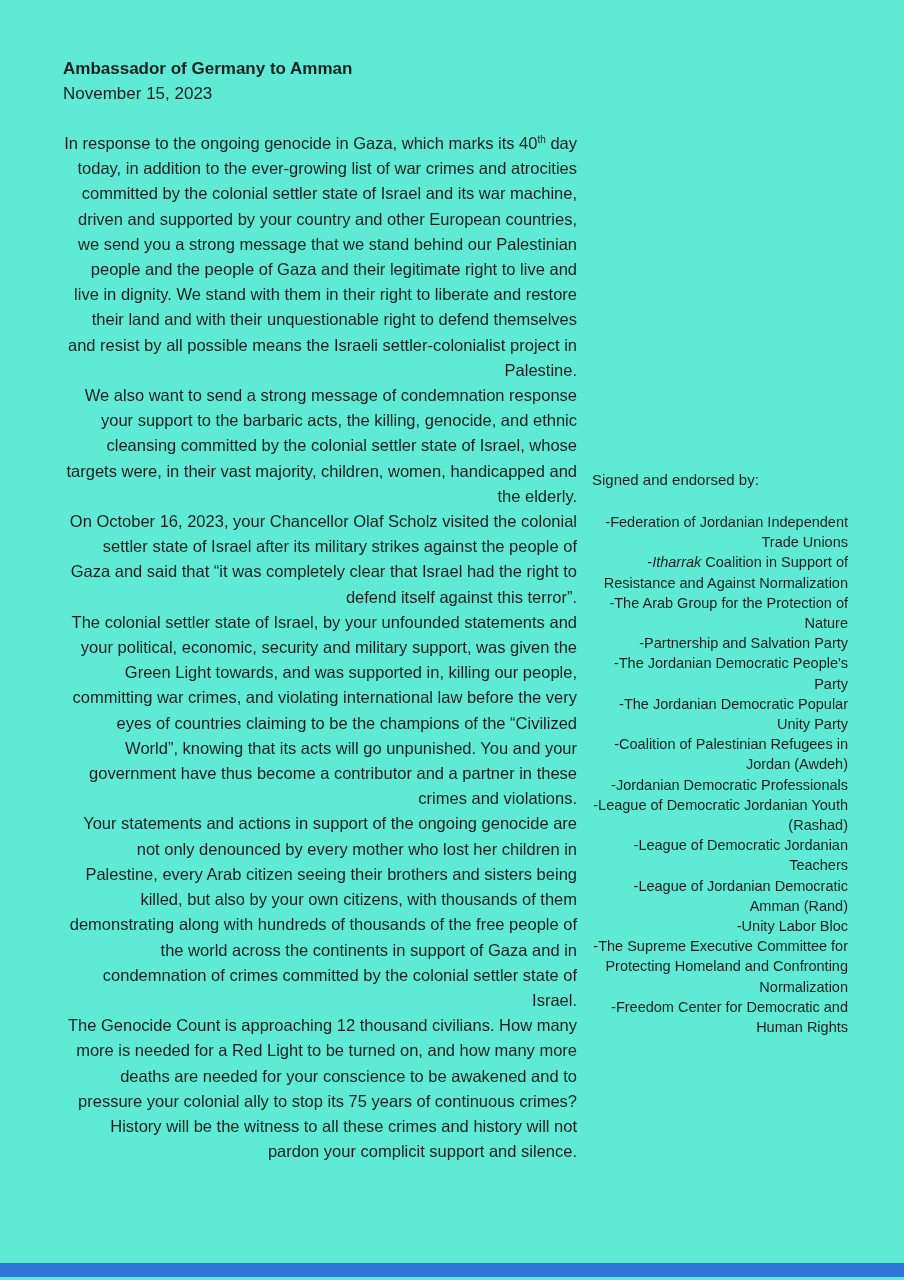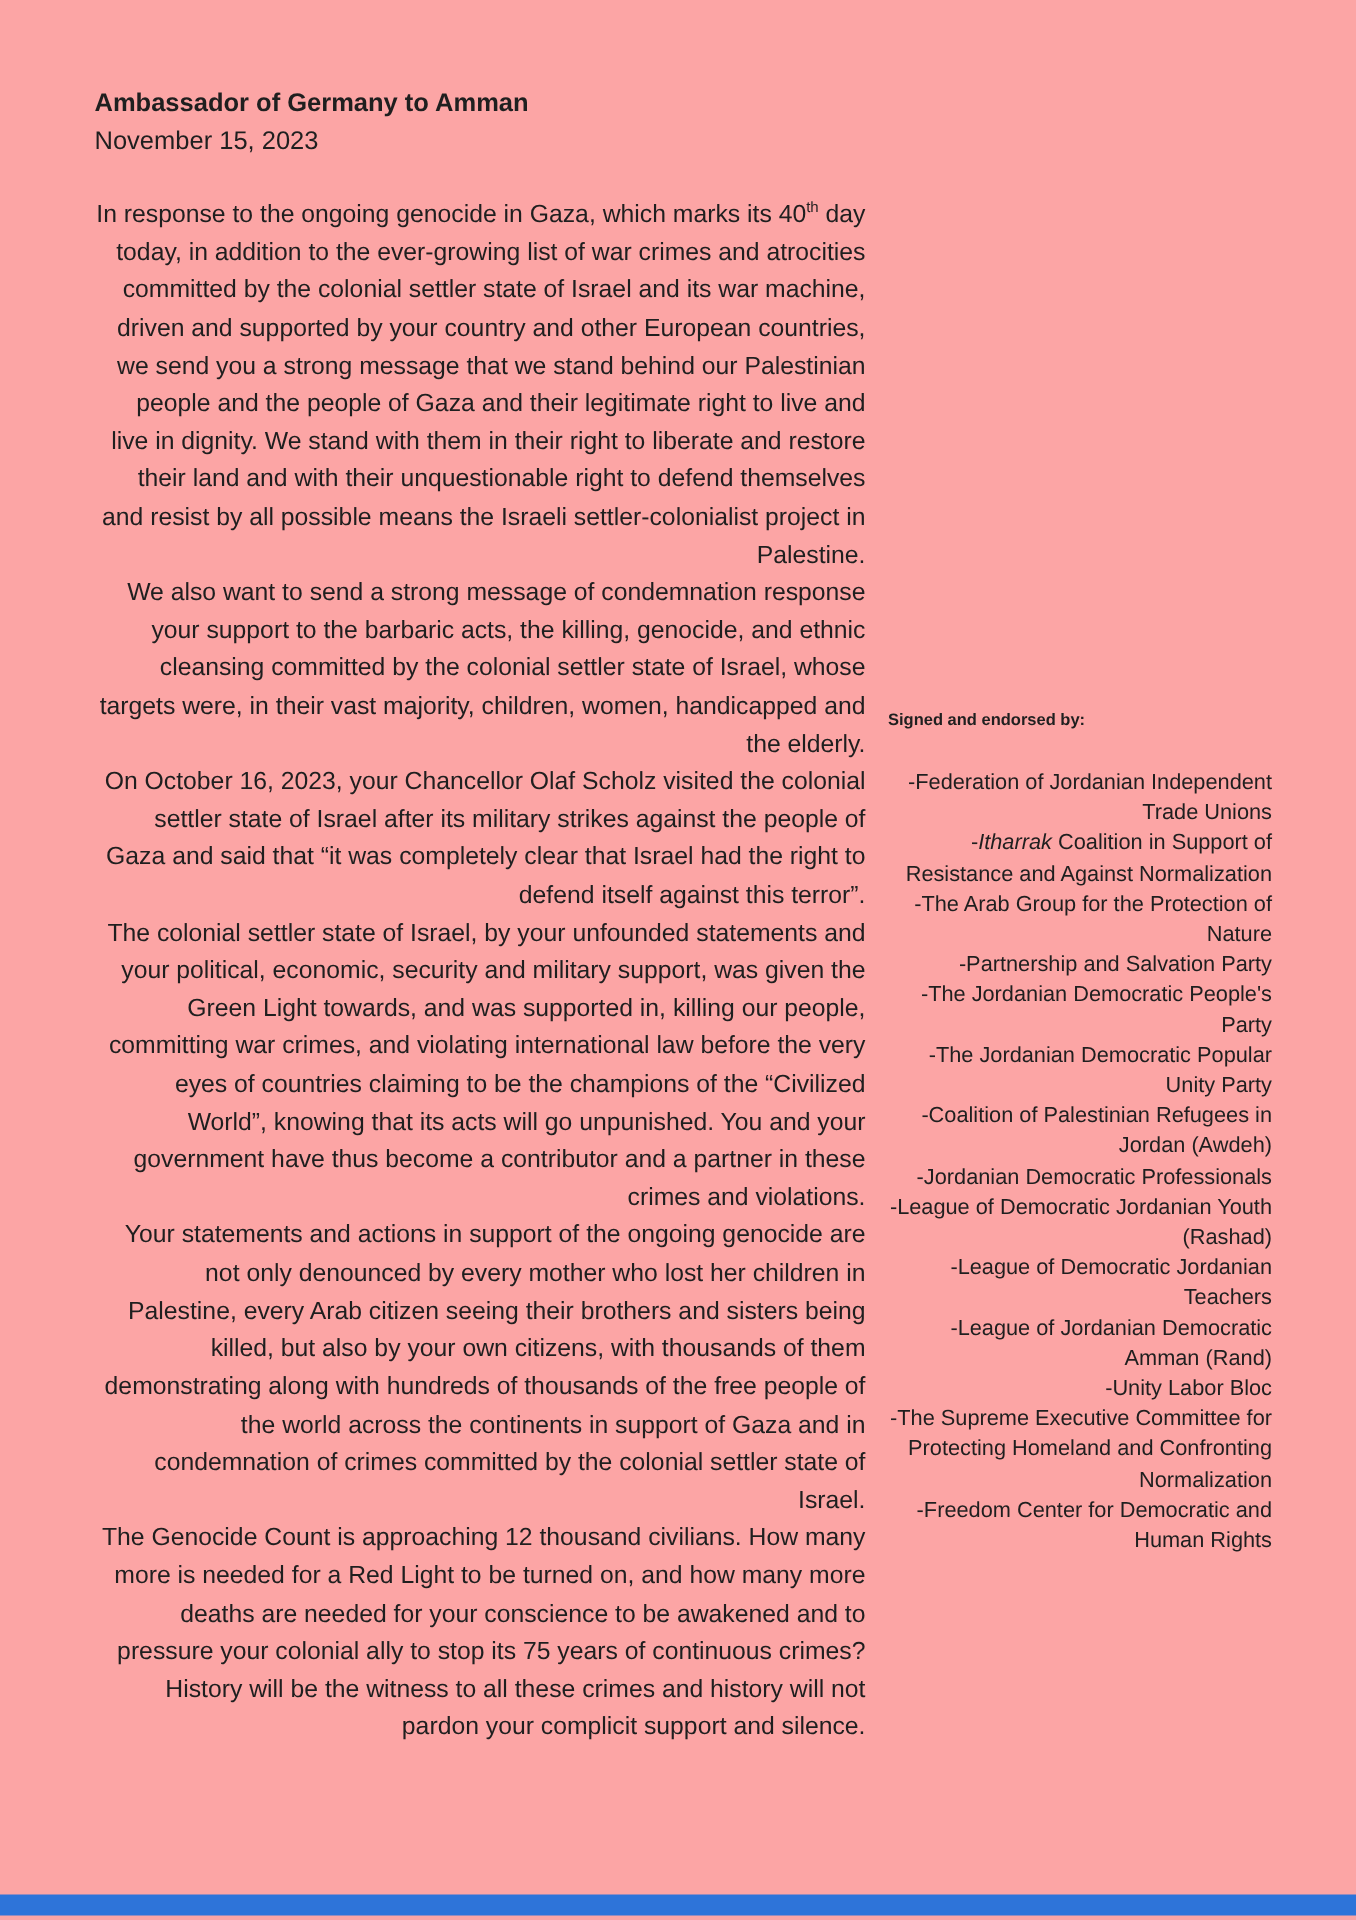--- a/index.html
+++ b/index.html
@@ -4,21 +4,21 @@
 <style>
   html, body {
     margin: 0;
     padding: 0;
     background: #ffffff;
   }
   .page {
     position: relative;
     width: 904px;
     height: 1280px;
-    background: #fca5a5;
+    background: #5eead4;
     font-family: "Liberation Sans", sans-serif;
     color: #1f1f1f;
     overflow: hidden;
   }
   .main-column {
     position: absolute;
     left: 63px;
     top: 56px;
     width: 514px;
   }
@@ -44,22 +44,22 @@
     line-height: 0;
     vertical-align: super;
   }
   .sidebar {
     position: absolute;
     left: 592px;
     top: 470px;
     width: 256px;
   }
   .sidebar-heading {
-    font-size: 11px;
-    font-weight: bold;
+    font-size: 15px;
+    font-weight: normal;
     line-height: 20px;
     margin: 0 0 22px 0;
   }
   .endorse-list {
     margin: 0;
     padding: 0;
     list-style: none;
   }
   .endorse-list li {
     font-size: 14.5px;

